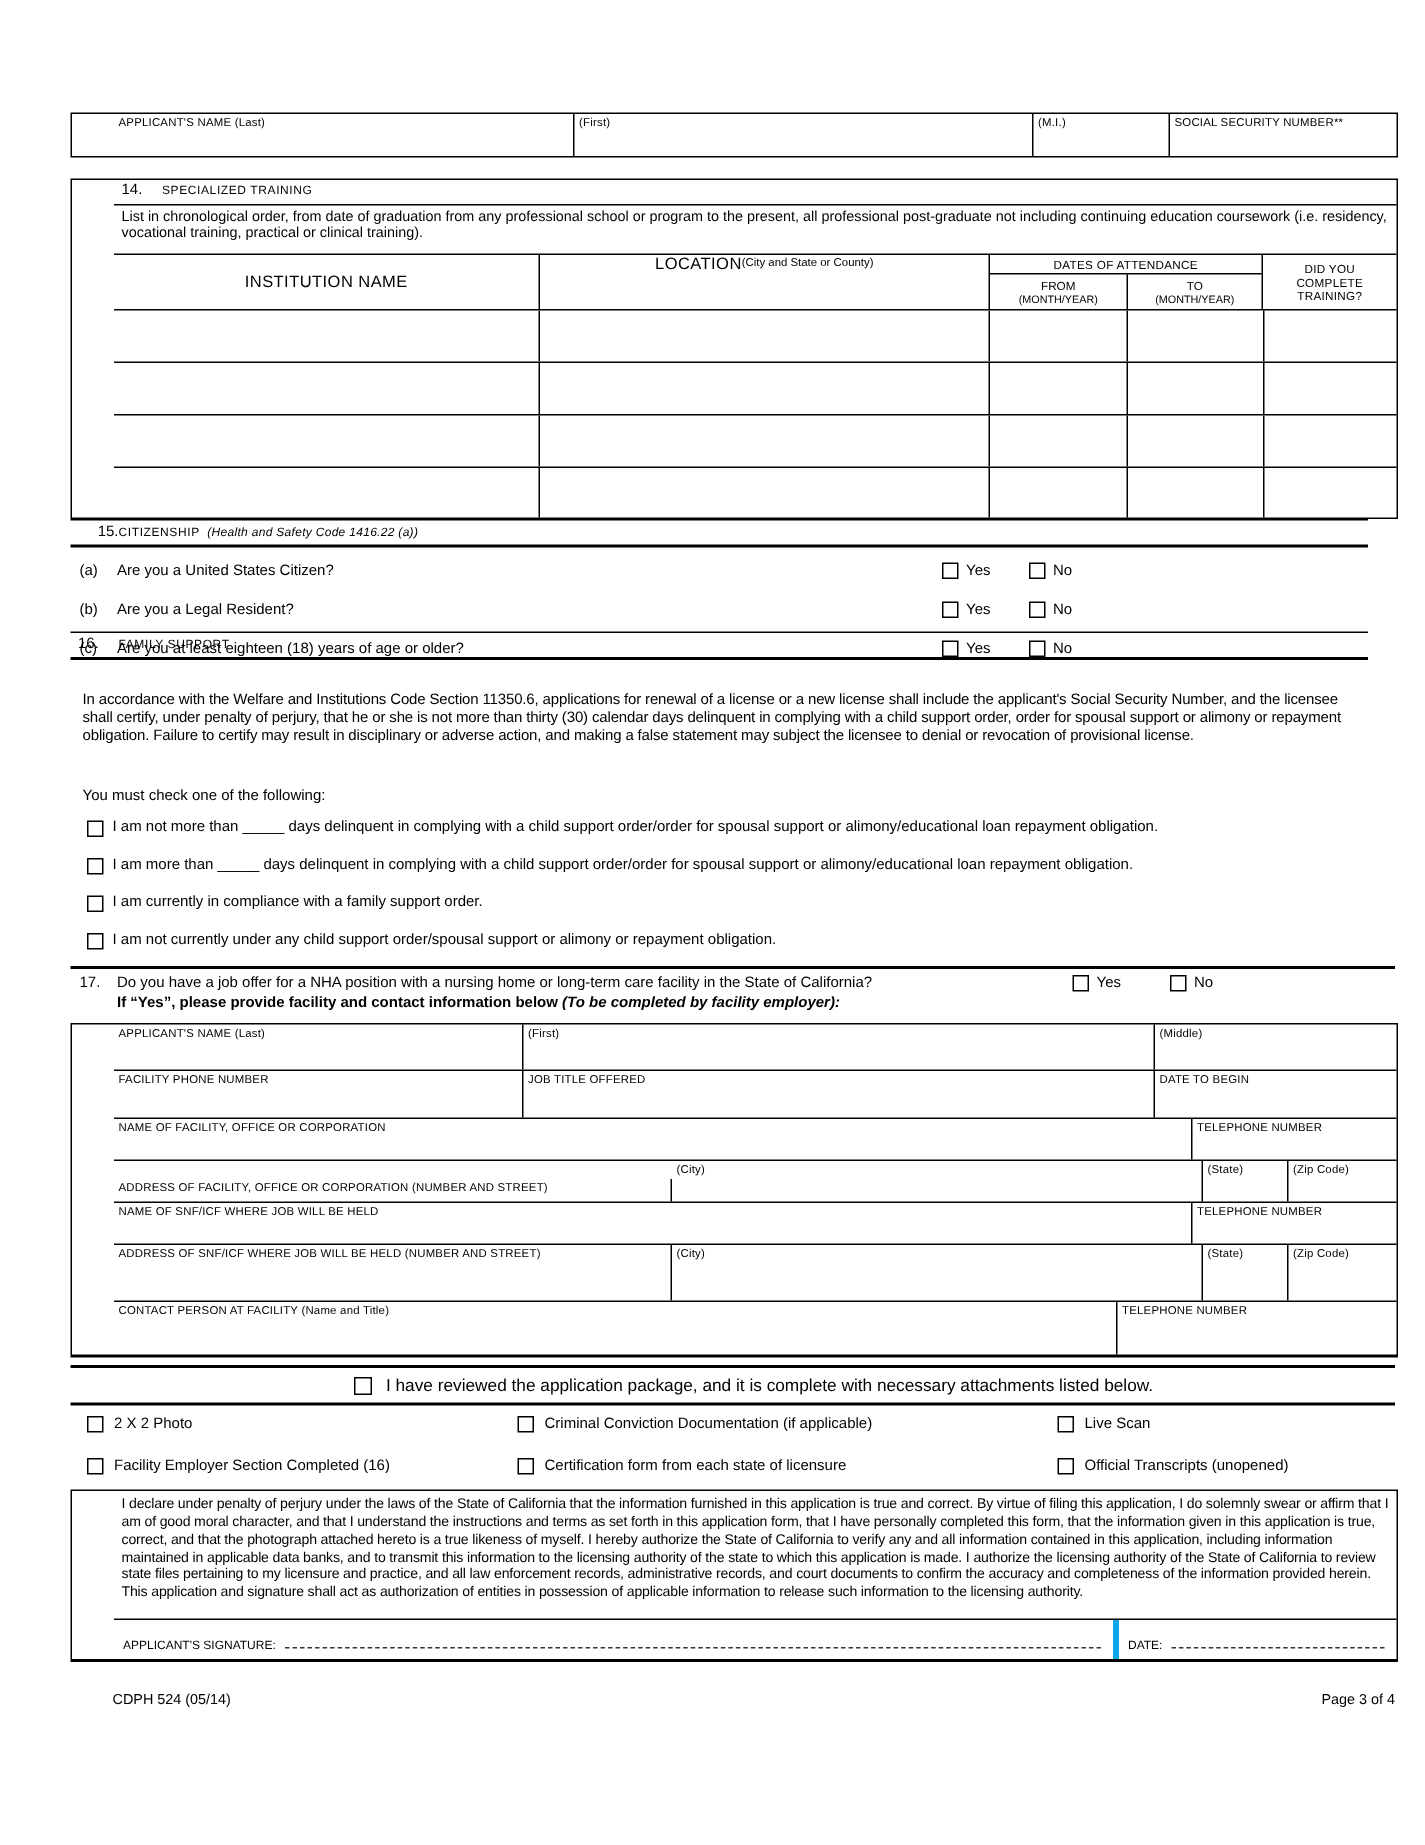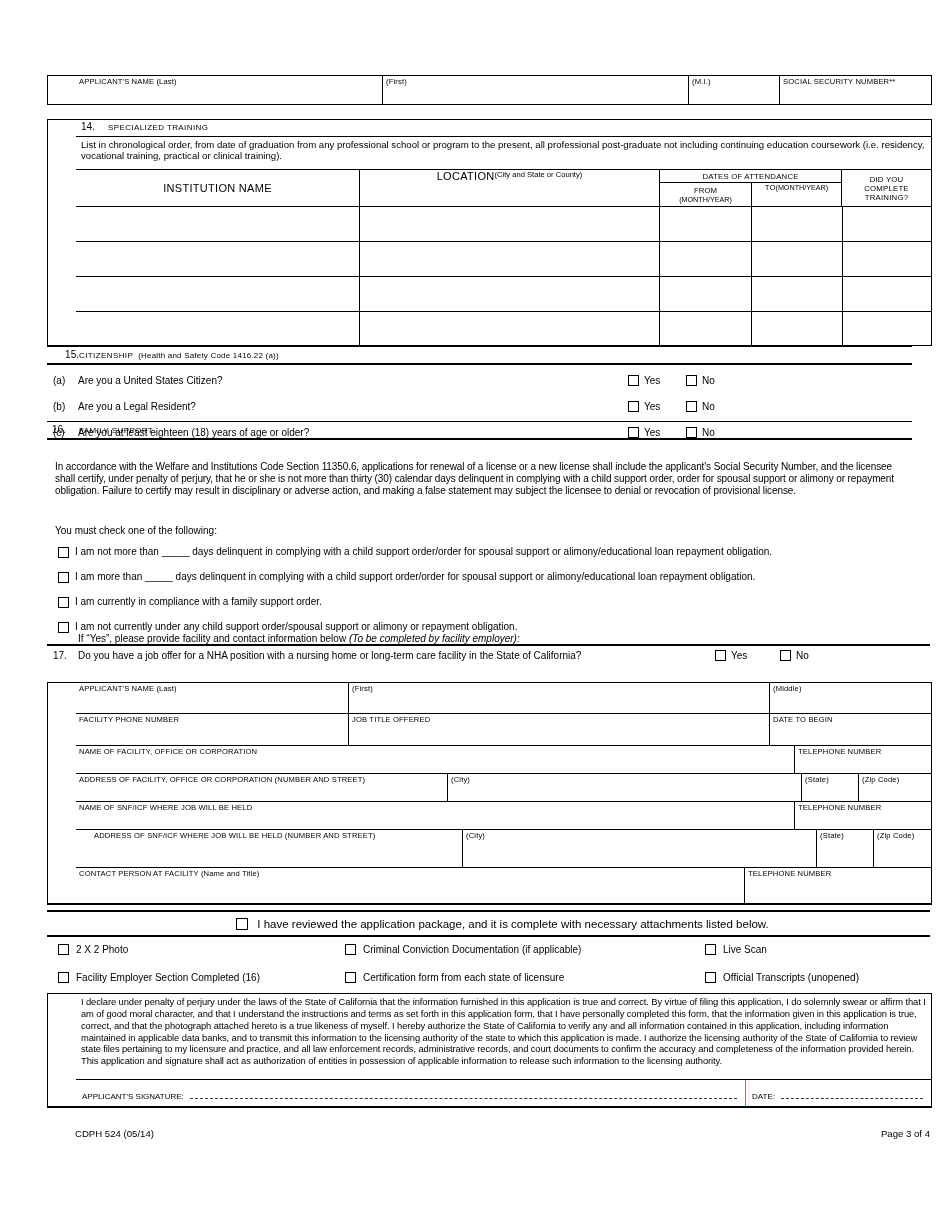--- a/index.html
+++ b/index.html
@@ -8,60 +8,60 @@
   .abs{position:absolute;}
   .bx{left:47px;width:855px;padding-left:28px;}
   .b1{border:1px solid #000;}
   .flex{display:flex;}
   .lbl{font-size:7.6px;letter-spacing:.15px;display:block;}
   .cell{border-right:1px solid #000;padding:1px 3px;overflow:hidden;}
   .cell.last{border-right:0;flex:1;}
   .secbar{border-top:1px solid #000;border-bottom:2.6px solid #000;padding:2px 5px 3px 5px;display:flex;align-items:baseline;}
   .secnum{font-size:10px;width:27px;flex:none;}
   .sectitle{font-size:8px;letter-spacing:.4px;}
-  .secnote{font-size:8px;margin-left:5px;letter-spacing:.2px;}
+  .secnote{font-size:8px;font-style:italic;margin-left:5px;letter-spacing:.2px;}
   .cb{display:inline-block;width:9px;height:9px;border:1.4px solid #000;background:#fff;flex:none;}
   .qrow{height:14px;font-size:10px;}
   .qid{position:absolute;left:6px;top:0;}
   .qtext{position:absolute;left:31px;top:0;}
   .yn{position:absolute;top:0;display:flex;align-items:center;gap:5px;font-size:10px;}
   
   .s14head{border-bottom:1px solid #000;padding:1px 5px;display:flex;align-items:baseline;height:14px;}
   .s14desc{border-bottom:1px solid #000;padding:2px 5px;font-size:9.6px;line-height:11.4px;height:28px;}
   .thead{display:flex;height:36px;text-align:center;}
   .col-inst{width:283px;border-right:1px solid #000;display:flex;flex-direction:column;justify-content:center;font-size:11px;letter-spacing:.3px;}
   .col-loc{width:299px;border-right:1px solid #000;display:flex;flex-direction:row;justify-content:center;}
   .loc-main{font-size:11px;letter-spacing:.3px;}
   .loc-sub{font-size:7.6px;}
   .col-dates{width:181px;border-right:1px solid #000;display:flex;flex-direction:column;}
   .dates-top{font-size:7.8px;border-bottom:1px solid #000;height:12px;display:flex;align-items:center;justify-content:center;letter-spacing:.2px;}
   .dates-bot{flex:1;display:flex;}
   .d-from{width:91px;border-right:1px solid #000;display:flex;flex-direction:column;justify-content:center;font-size:7.8px;}
-  .d-to{flex:1;display:flex;flex-direction:row;justify-content:center;font-size:7.8px;}
+  .d-to{flex:1;display:flex;flex-direction:column;justify-content:center;font-size:7.8px;}
   .d-sub{font-size:7.2px;}
   .col-comp{flex:1;font-size:7.8px;display:flex;align-items:center;justify-content:center;text-align:center;padding:0 10px;letter-spacing:.2px;}
   .trow{display:flex;height:34px;border-top:1px solid #000;}
   .tc{border-right:1px solid #000;}
   .tc1{width:283px;}.tc2{width:299px;}.tc3{width:91px;}.tc4{width:90px;}.tc5{flex:1;border-right:0;}
   
   .para{font-size:10px;line-height:12.1px;letter-spacing:-.1px;}
   
   .frow{display:flex;border-top:1px solid #000;}
   .frow.first{border-top:0;}
   .fc{border-right:1px solid #000;padding:1px 3px;overflow:hidden;}
   .fc.last{border-right:0;flex:1;}
   
   .banner{border-top:2.6px solid #000;border-bottom:2.6px solid #000;height:23px;display:flex;align-items:center;justify-content:center;gap:9px;font-size:11.5px;}
   .att{position:absolute;display:flex;align-items:center;gap:7px;font-size:10px;white-space:nowrap;}
   
   .decl{display:flex;flex-direction:column;border:1px solid #000;border-bottom:2.6px solid #000;height:112px;}
   .decl-text{flex:1;padding:2px 5px;font-size:9.4px;line-height:11.85px;letter-spacing:-.1px;overflow:hidden;}
   .sigrow{height:26px;border-top:1px solid #000;display:flex;}
   .sigleft{flex:1;display:flex;align-items:flex-end;padding:3px 8px 5px 6px;font-size:8px;gap:6px;}
-  .sigright{width:171px;border-left:1px solid #0ea5e9;display:flex;align-items:flex-end;padding:3px 8px 5px 6px;font-size:8px;gap:6px;text-align:right;}
+  .sigright{width:171px;border-left:4px solid #0ea5e9;display:flex;align-items:flex-end;padding:3px 8px 5px 6px;font-size:8px;gap:6px;text-align:right;}
   .dashline{flex:1;border-bottom:1px dashed #333;height:1px;margin-bottom:2px;}
   .footer{display:flex;justify-content:space-between;font-size:9.6px;}
 </style>
 </head>
 <body>
 
 <div class="page">
 
   <div class="abs bx b1 flex" style="top:75px;height:28px;">
     <div class="cell" style="width:300px;">
@@ -208,21 +208,21 @@
     <span class="qtext">Do you have a job offer for a NHA position with a nursing home or long-term care facility in the State of California?</span>
     <span class="yn" style="left:668px;">
       <span class="cb"></span>
       <span>Yes</span>
     </span>
     <span class="yn" style="left:733px;">
       <span class="cb"></span>
       <span>No</span>
     </span>
   </div>
-  <div class="abs" style="top:633px;left:78px;font-size:10px;">
+  <div class="abs" style="top:663px;left:78px;font-size:10px;font-weight:bold;">
     <span>If “Yes”, please provide facility and contact information below </span><span style="font-style:italic;">(To be completed by facility employer):</span>
   </div>
 
   <div class="abs bx b1" style="top:682px;border-bottom:2.6px solid #000;">
     <div class="frow first" style="height:30px;">
       <div class="fc" style="width:266px;">
         <span class="lbl">APPLICANT'S NAME (Last)</span>
       </div>
       <div class="fc" style="width:414px;">
         <span class="lbl">(First)</span>
@@ -244,21 +244,21 @@
     </div>
     <div class="frow" style="height:27px;">
       <div class="fc" style="width:712px;">
         <span class="lbl">NAME OF FACILITY, OFFICE OR CORPORATION</span>
       </div>
       <div class="fc last">
         <span class="lbl">TELEPHONE NUMBER</span>
       </div>
     </div>
     <div class="frow" style="height:27px;">
-      <div class="fc" style="width:365px;">
+      <div class="fc" style="width:365px;margin-top:12px;">
         <span class="lbl">ADDRESS OF FACILITY, OFFICE OR CORPORATION (NUMBER AND STREET)</span>
       </div>
       <div class="fc" style="width:347px;">
         <span class="lbl">(City)</span>
       </div>
       <div class="fc" style="width:50px;">
         <span class="lbl">(State)</span>
       </div>
       <div class="fc last">
         <span class="lbl">(Zip Code)</span>
@@ -266,21 +266,21 @@
     </div>
     <div class="frow" style="height:27px;">
       <div class="fc" style="width:712px;">
         <span class="lbl">NAME OF SNF/ICF WHERE JOB WILL BE HELD</span>
       </div>
       <div class="fc last">
         <span class="lbl">TELEPHONE NUMBER</span>
       </div>
     </div>
     <div class="frow" style="height:37px;">
-      <div class="fc" style="width:365px;margin-left:15px;">
+      <div class="fc" style="width:365px;">
         <span class="lbl">ADDRESS OF SNF/ICF WHERE JOB WILL BE HELD (NUMBER AND STREET)</span>
       </div>
       <div class="fc" style="width:347px;">
         <span class="lbl">(City)</span>
       </div>
       <div class="fc" style="width:50px;">
         <span class="lbl">(State)</span>
       </div>
       <div class="fc last">
         <span class="lbl">(Zip Code)</span>

